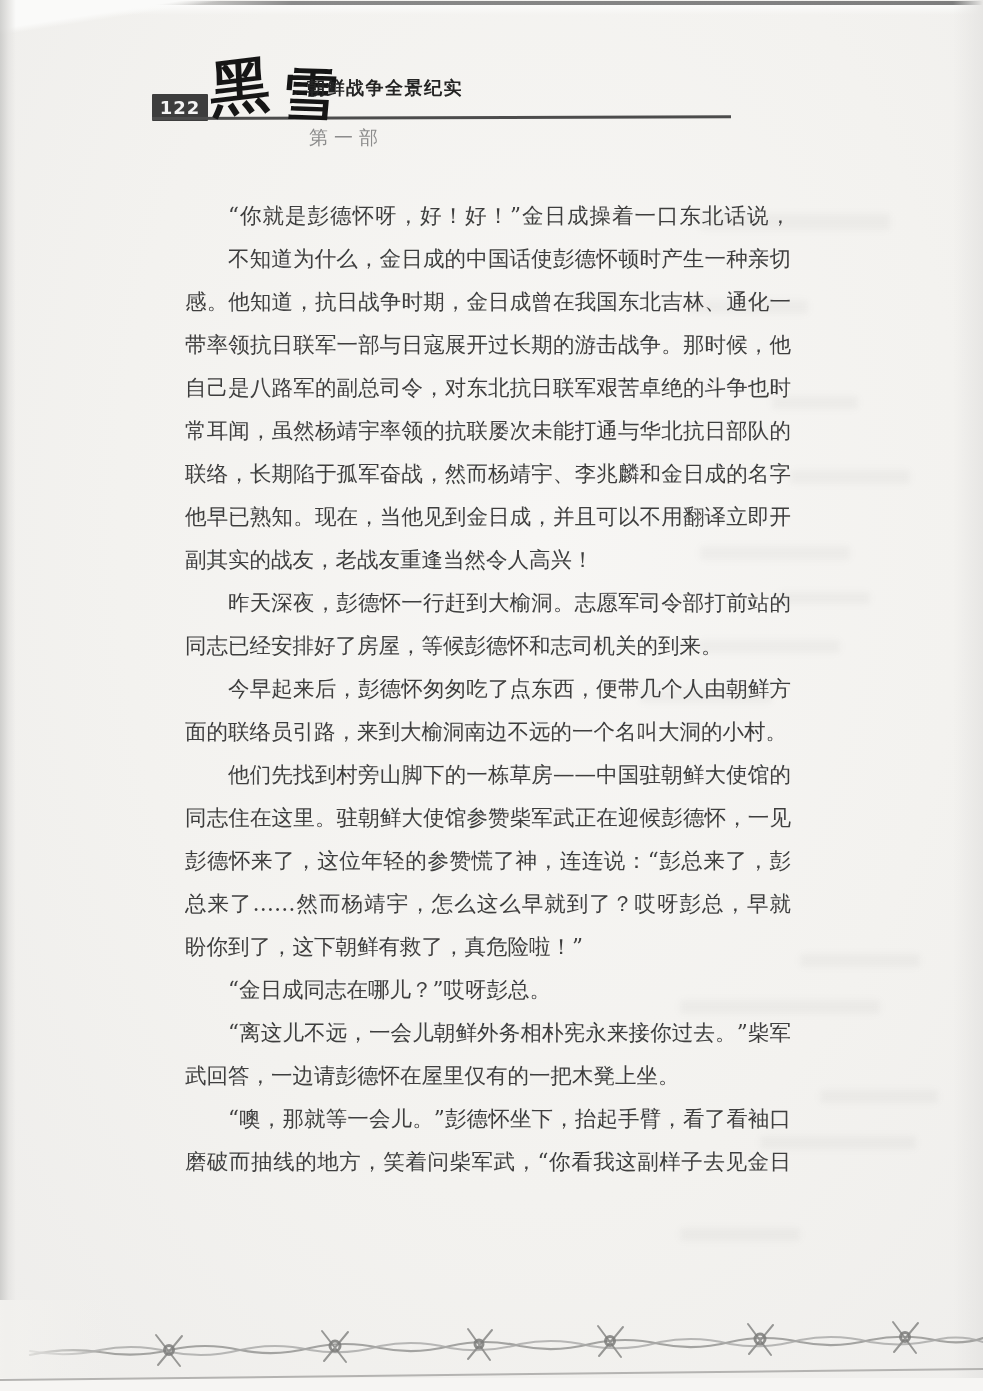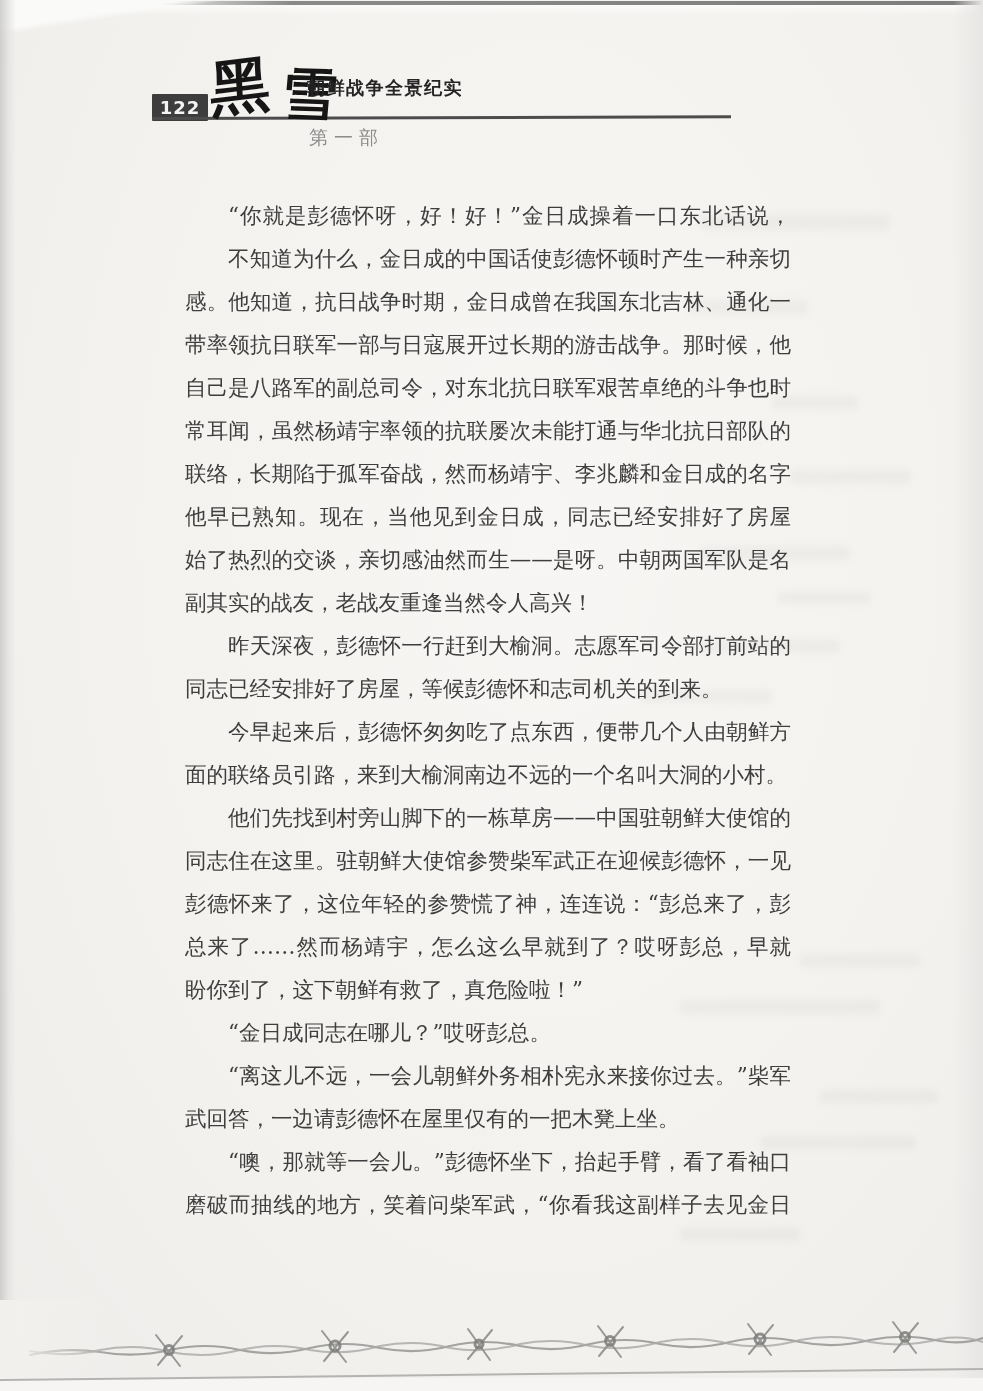--- a/index.html
+++ b/index.html
@@ -133,22 +133,21 @@
   <div class="part-label">第一部</div>
 
   <div class="text-block">
       <div class="line ind jst">“你就是彭德怀呀，好！好！”金日成操着一口东北话说，</div>
       <div class="line ind jst">不知道为什么，金日成的中国话使彭德怀顿时产生一种亲切</div>
       <div class="line jst">感。他知道，抗日战争时期，金日成曾在我国东北吉林、通化一</div>
       <div class="line jst">带率领抗日联军一部与日寇展开过长期的游击战争。那时候，他</div>
       <div class="line jst">自己是八路军的副总司令，对东北抗日联军艰苦卓绝的斗争也时</div>
       <div class="line jst">常耳闻，虽然杨靖宇率领的抗联屡次未能打通与华北抗日部队的</div>
       <div class="line jst">联络，长期陷于孤军奋战，然而杨靖宇、李兆麟和金日成的名字</div>
-      <div class="line jst">他早已熟知。现在，当他见到金日成，同志已经安排好了房屋</div>
-      <div class="line jst">始了热烈的交谈，亲切感油然而生——是呀。中朝两国军队是名</div>
+      <div class="line jst">他早已熟知。现在，当他见到金日成，并且可以不用翻译立即开</div>
       <div class="line">副其实的战友，老战友重逢当然令人高兴！</div>
       <div class="line ind jst">昨天深夜，彭德怀一行赶到大榆洞。志愿军司令部打前站的</div>
       <div class="line">同志已经安排好了房屋，等候彭德怀和志司机关的到来。</div>
       <div class="line ind jst">今早起来后，彭德怀匆匆吃了点东西，便带几个人由朝鲜方</div>
       <div class="line">面的联络员引路，来到大榆洞南边不远的一个名叫大洞的小村。</div>
       <div class="line ind jst">他们先找到村旁山脚下的一栋草房——中国驻朝鲜大使馆的</div>
       <div class="line jst">同志住在这里。驻朝鲜大使馆参赞柴军武正在迎候彭德怀，一见</div>
       <div class="line jst">彭德怀来了，这位年轻的参赞慌了神，连连说：“彭总来了，彭</div>
       <div class="line jst">总来了……然而杨靖宇，怎么这么早就到了？哎呀彭总，早就</div>
       <div class="line">盼你到了，这下朝鲜有救了，真危险啦！”</div>

